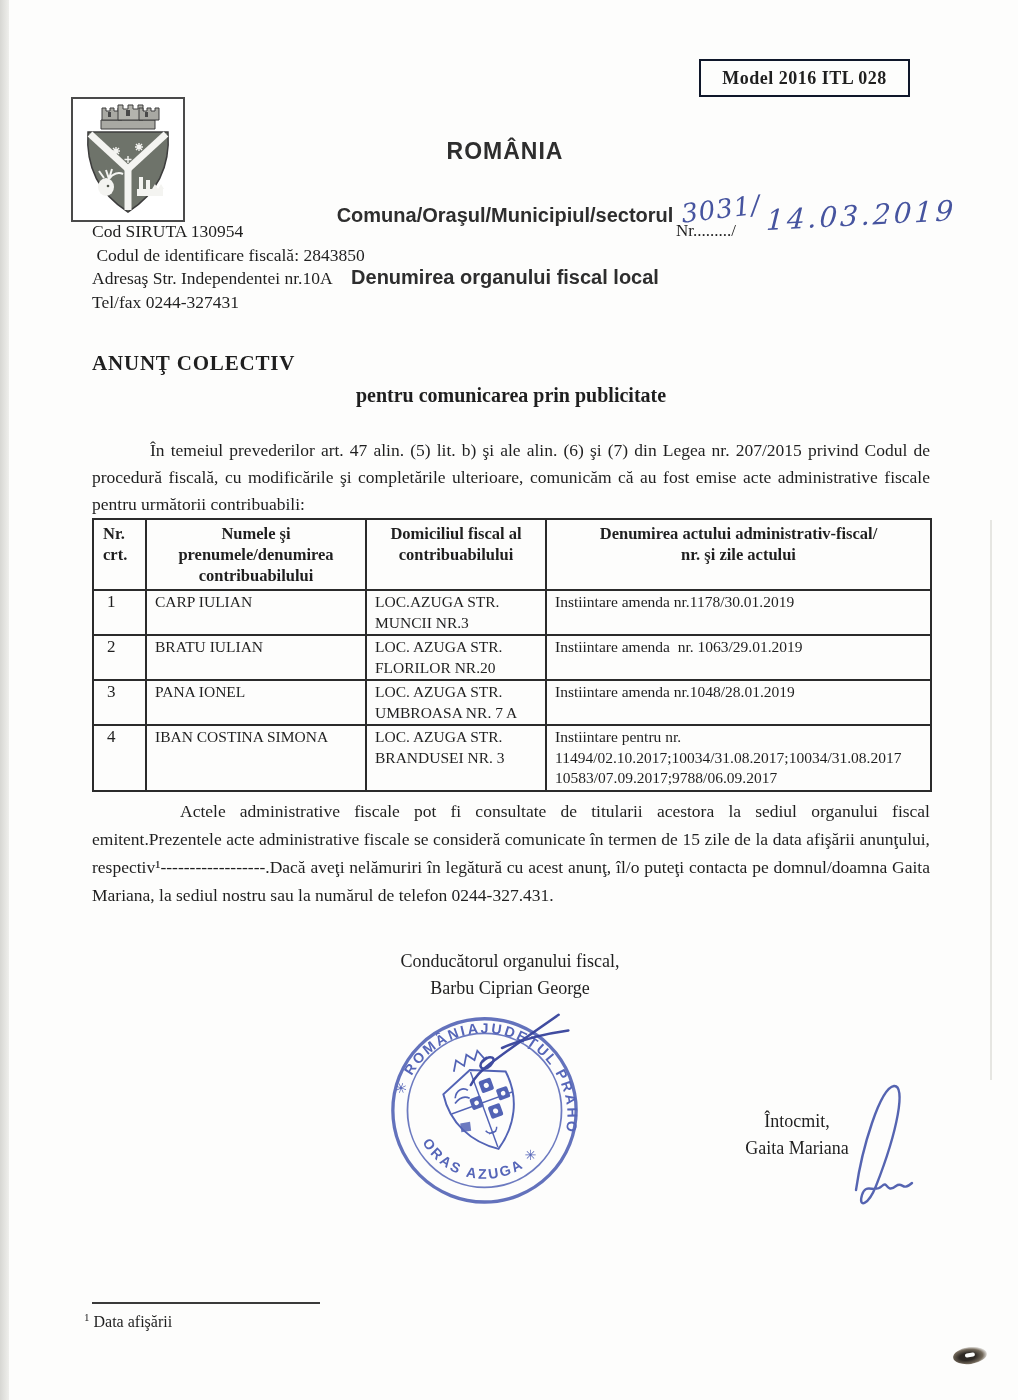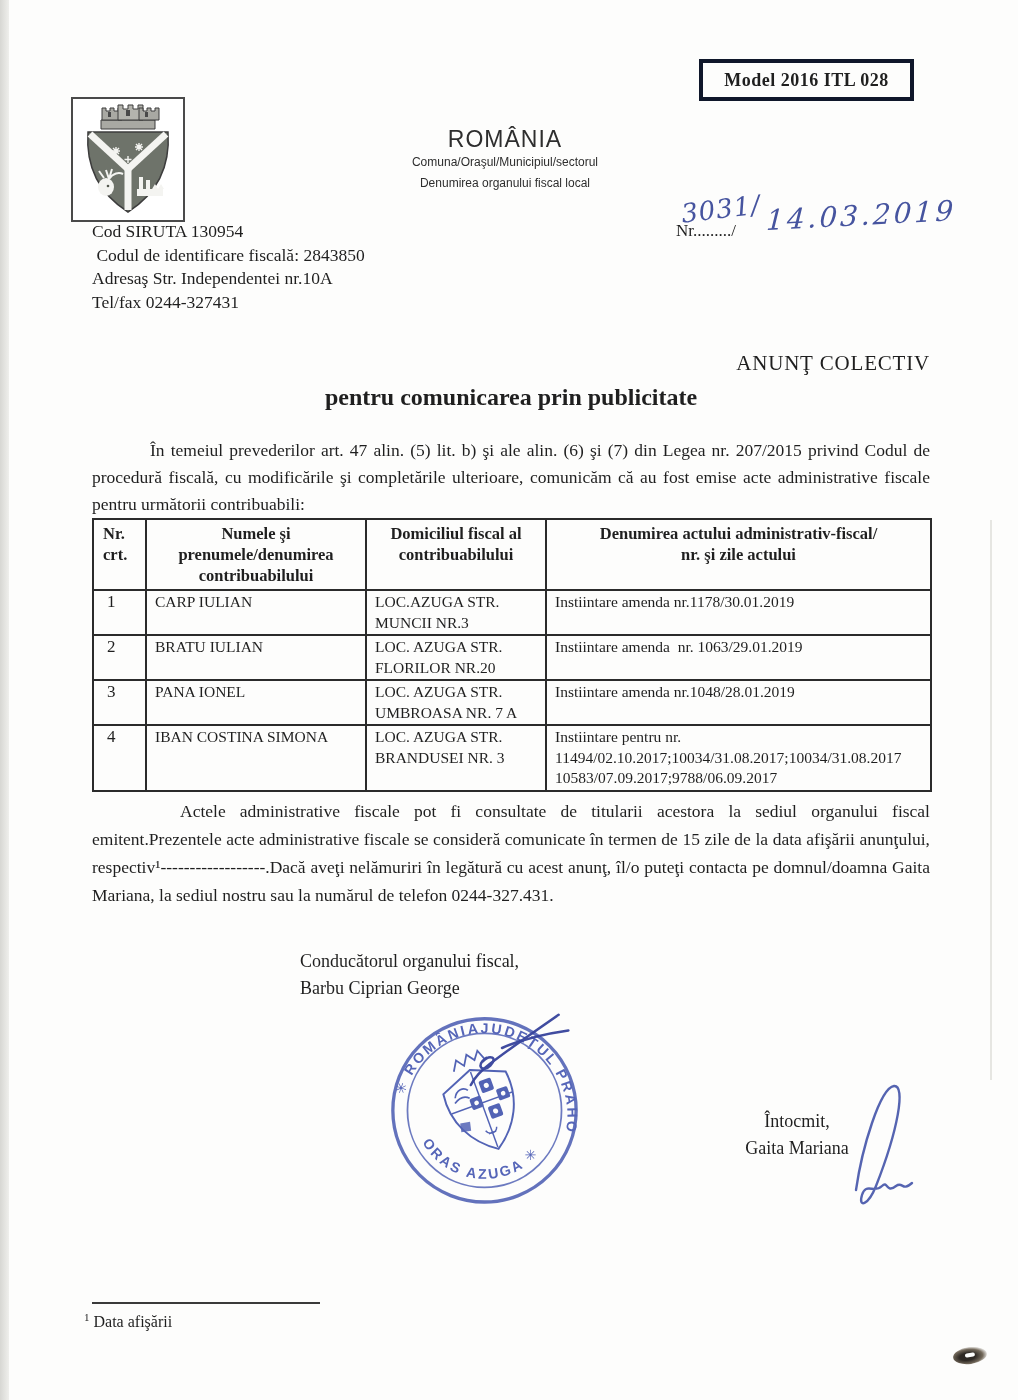--- a/index.html
+++ b/index.html
@@ -10,67 +10,67 @@
   
   .edge-left{position:absolute;left:0;top:0;width:9px;height:1400px;
     background:linear-gradient(to right,#d7d7d3,#efefec);}
   .edge-right-line{position:absolute;left:990px;top:520px;width:2px;height:560px;background:#e6e6e2;}
   .smudge-br{position:absolute;left:953px;top:1347px;width:34px;height:17px;border-radius:50%;
     background:radial-gradient(ellipse at 42% 55%, #2e2924 0 28%, #746a5c 55%, rgba(255,255,255,0) 75%);
     transform:rotate(-8deg);}
   .smudge-br::after{content:"";position:absolute;left:12px;top:6px;width:10px;height:4px;background:#fdfdfc;border-radius:2px;}
 
   
-  .model-box{position:absolute;left:699px;top:59px;width:207px;height:34px;border:4px solid #0f172a;
+  .model-box{position:absolute;left:699px;top:59px;width:207px;height:34px;border:2px solid #0f172a;
     text-align:center;line-height:34px;font-weight:bold;font-size:18px;letter-spacing:.5px;}
 
   
   .coat-box{position:absolute;left:71px;top:97px;width:110px;height:121px;border:2px solid #4a4a4a;background:#fff;}
   .coat-box svg{width:100%;height:100%;}
 
   
-  .gov-header{position:absolute;left:300px;top:126px;width:410px;text-align:center;
-    font-family:"Liberation Sans",sans-serif;font-weight:normal;color:#2e2e2e;}
+  .gov-header{position:absolute;left:300px;top:138px;width:410px;text-align:center;
+    font-family:"Liberation Sans",sans-serif;font-weight:bold;color:#2e2e2e;}
   .gov-header .country{font-size:23px;letter-spacing:1px;line-height:26px;}
-  .gov-header .sub{font-size:12px;line-height:21px;}
+  .gov-header .sub{font-size:20px;line-height:21px;margin-top:41px;}
 
   
   .issuer{position:absolute;left:92px;top:220px;font-size:17.5px;line-height:23.5px;}
   .issuer div{white-space:pre;}
 
   
   .reg-label{position:absolute;left:676px;top:221px;font-size:17px;}
   .hand{font-family:"DejaVu Serif",serif;font-style:italic;color:#46549f;}
   .hand-number{position:absolute;left:681px;top:194px;font-size:26px;transform:rotate(-7deg);letter-spacing:1px;}
   .hand-date{position:absolute;left:766px;top:199px;font-size:28px;transform:rotate(-3deg) skewX(-6deg);letter-spacing:3px;}
 
   
-  .doc-title{position:absolute;left:92px;top:351px;width:838px;text-align:right;
-    font-size:21px;font-weight:normal;letter-spacing:.8px;}
+  .doc-title{position:absolute;left:92px;top:351px;width:838px;text-align:left;
+    font-size:21px;font-weight:bold;letter-spacing:.8px;}
   .doc-subtitle{position:absolute;left:92px;top:384px;width:838px;text-align:center;
-    font-size:24px;font-weight:bold;}
+    font-size:20px;font-weight:bold;}
 
   
   .para{position:absolute;left:92px;width:838px;font-size:17.5px;text-align:justify;}
   .para-intro{top:437px;line-height:27px;text-indent:58px;}
   .para-body{top:797px;line-height:28px;text-indent:88px;}
 
   
   .tbl{position:absolute;left:92px;top:518px;border-collapse:collapse;table-layout:fixed;}
   .tbl th,.tbl td{border:2px solid #2b2b2b;vertical-align:top;overflow:hidden;}
   .tbl th{font-size:16.5px;font-weight:bold;text-align:center;line-height:21px;padding:3px 4px;}
   .tbl th.h-nr{text-align:left;padding-left:9px;}
   .tbl td{font-size:15.5px;line-height:20.5px;padding:1px 8px;}
   .tbl td.c-nr{font-size:17px;padding-left:13px;}
   .tbl .ln{white-space:pre-wrap;}
   .row-std{height:43px;}
   .row-tall{height:66px;}
 
   
-  .sig-left-block{position:absolute;left:300px;top:948px;width:420px;text-align:left;
+  .sig-left-block{position:absolute;left:300px;top:948px;width:420px;text-align:center;
     font-size:18px;line-height:27px;}
   .sig-right-block{position:absolute;left:712px;top:1108px;width:170px;text-align:center;
     font-size:18px;line-height:27px;}
   .stamp-wrap{position:absolute;left:387px;top:1003px;width:195px;height:205px;}
   .stamp-wrap svg{width:100%;height:100%;}
   .stamp-ring{font-family:"Liberation Sans","DejaVu Sans",sans-serif;font-size:14.5px;font-weight:bold;
     letter-spacing:2.5px;fill:#5565b8;}
   .sig-right-svg{position:absolute;left:822px;top:1078px;width:110px;height:132px;}
 
   

